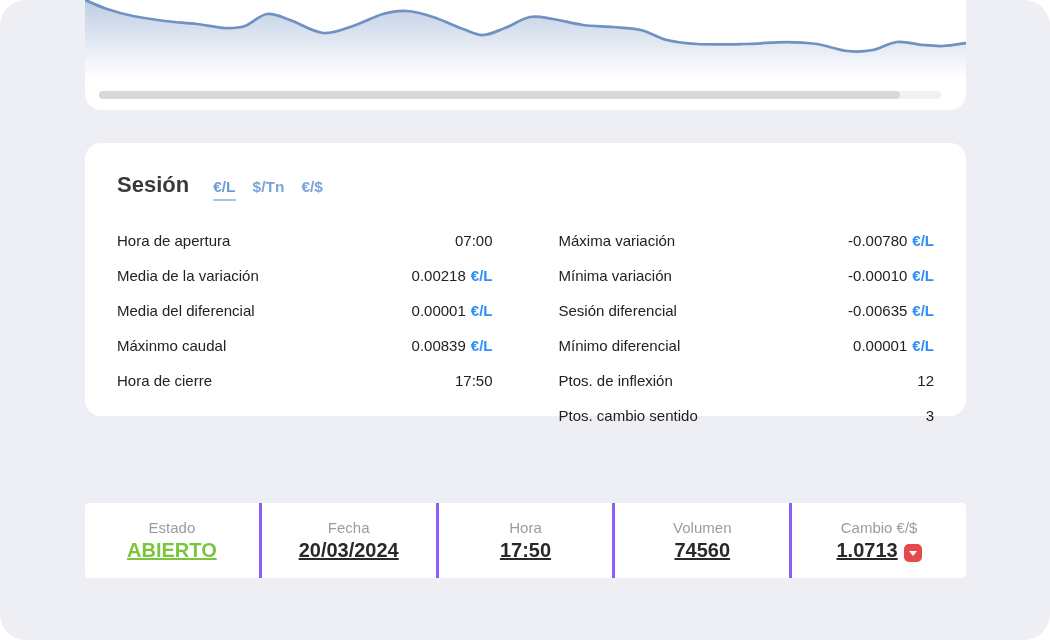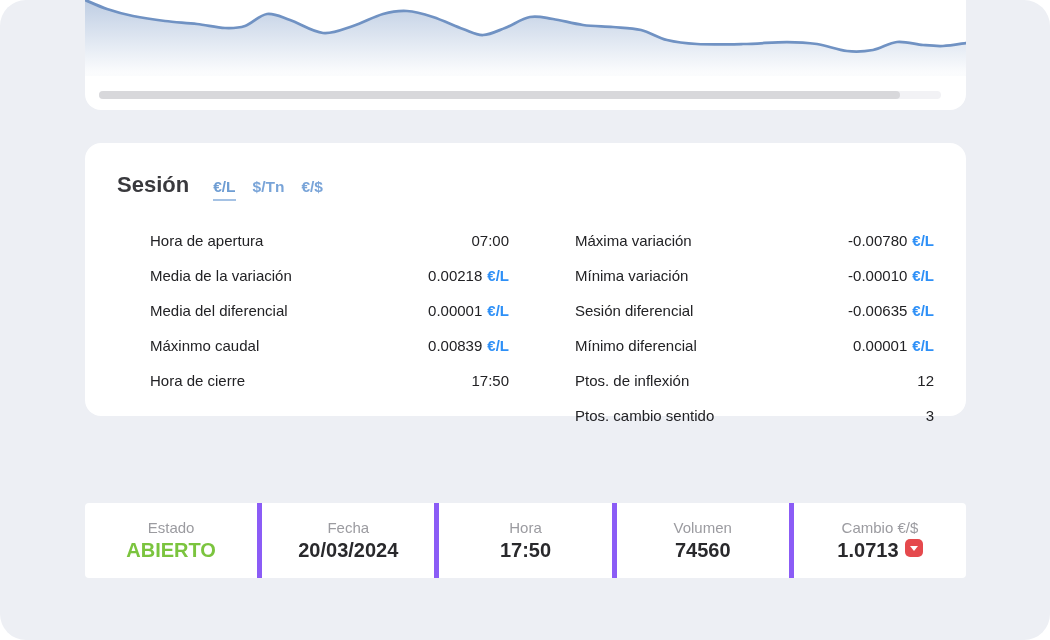--- a/index.html
+++ b/index.html
@@ -25,34 +25,34 @@
   .session-card {
     position:absolute; left:85px; top:143px; width:881px; height:273px;
     background:#ffffff; border-radius:16px; box-sizing:border-box;
     padding:29px 32px 0 32px;
   }
   .session-head { display:flex; align-items:baseline; gap:24px; }
   .session-title { margin:0; font-size:22px; line-height:26px; font-weight:700; color:#39393D; }
   .tabs { display:flex; gap:17px; align-items:baseline; }
   .tab { font-size:15.5px; font-weight:700; color:#79A4D8; cursor:pointer; }
   .tab.active { color:#6E9DD3; border-bottom:2px solid #A5C2E4; padding-bottom:3px; }
-  .session-table { display:grid; grid-template-columns:1fr 1fr; column-gap:66px; margin-top:22px;margin-left:33px; }
+  .session-table { display:grid; grid-template-columns:1fr 1fr; column-gap:66px; margin-top:22px; }
   .row { display:flex; justify-content:space-between; align-items:center; height:35px; }
   .row-label { font-size:15px; color:#222225; }
   .row-value { font-size:15px; color:#222225; white-space:nowrap; }
   .row-unit { color:#2E90F7; font-weight:700; margin-left:5px; }
   
   .status-bar {
     position:absolute; left:85px; top:503px; width:881px; height:75px;
     background:#ffffff; border-radius:4px; display:flex;
   }
   .status-cell { flex:1; display:flex; flex-direction:column; align-items:center; justify-content:center; gap:3px; }
-  .status-cell + .status-cell { border-left:5px solid #8b5cf6; }
+  .status-cell + .status-cell { border-left:3px solid #8b5cf6; }
   .status-label { font-size:15px; color:#9B9BA0; }
-  .status-value { font-size:20px; font-weight:700; color:#29292C; display:flex; align-items:flex-start; gap:6px; }
+  .status-value { font-size:20px; font-weight:700; color:#29292C; display:flex; align-items:flex-end; gap:6px;text-decoration:underline; }
   .status-value.open { color:#7BC43E; }
   .badge-down {
     width:18px; height:18px; border-radius:5px; background:#E5494D;
     display:inline-flex; align-items:center; justify-content:center;
   }
   .badge-down .tri {
     width:0; height:0;
     border-left:4px solid transparent; border-right:4px solid transparent;
     border-top:5px solid #ffffff; display:block;
   }

